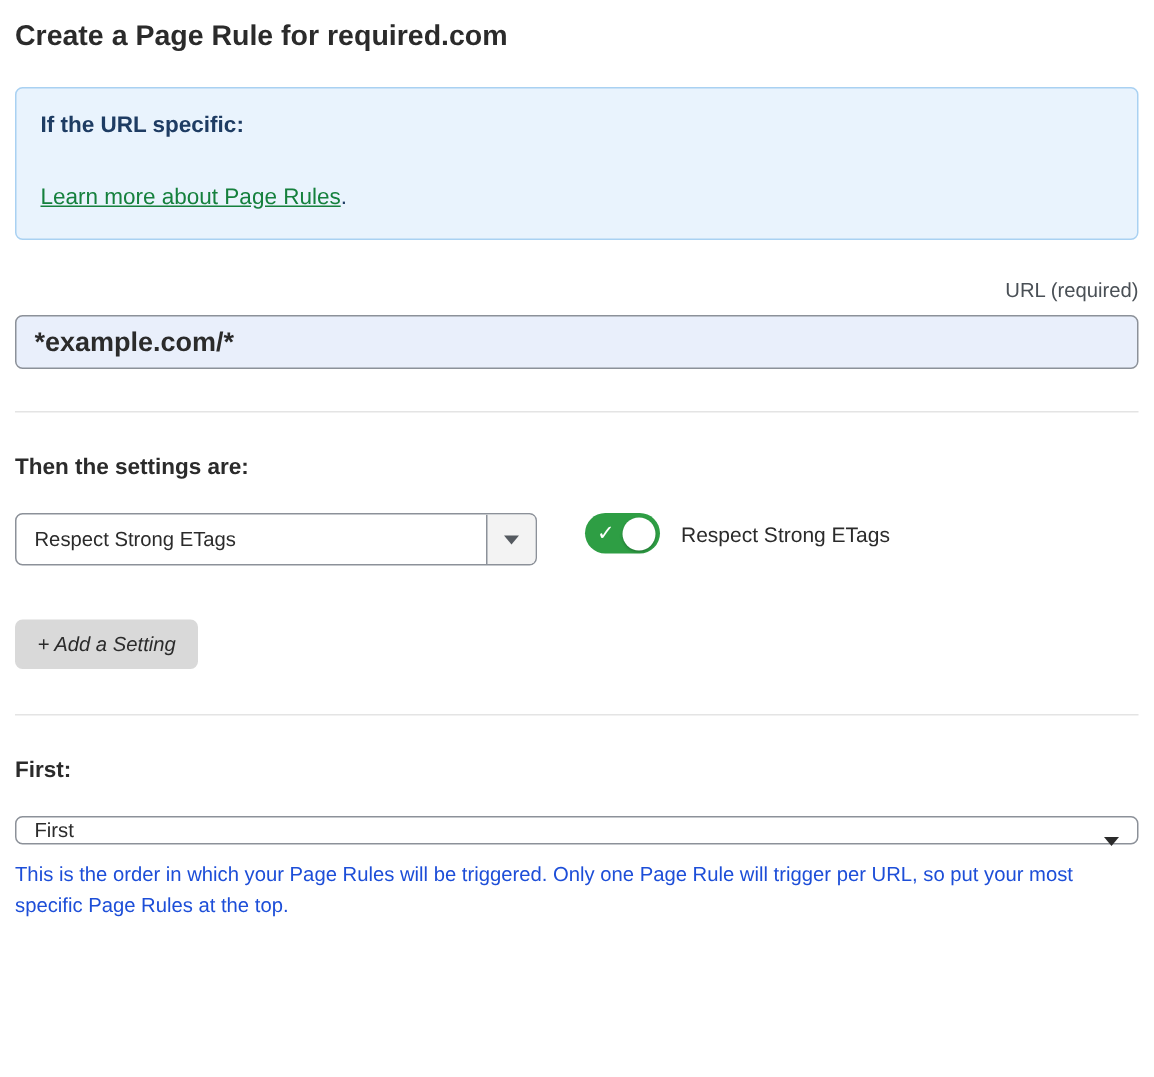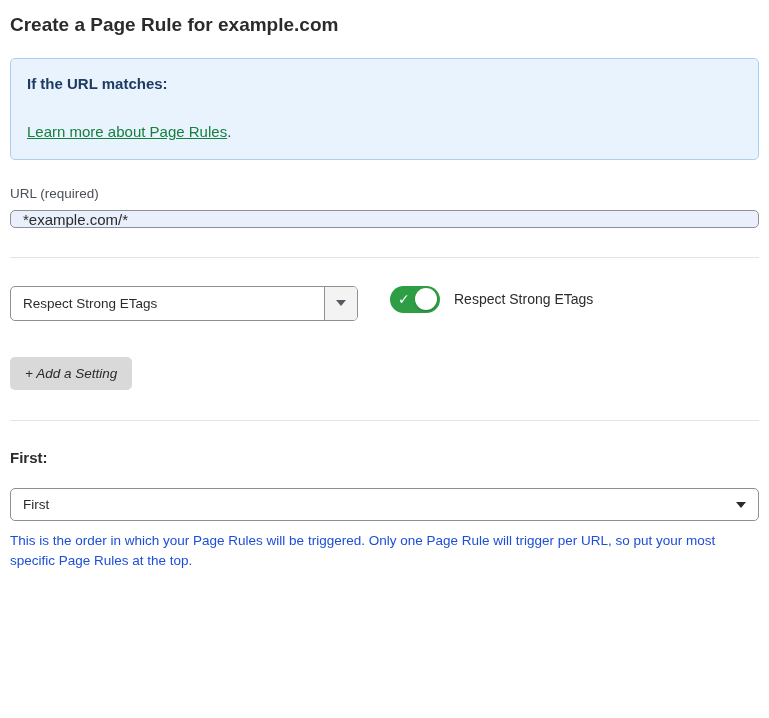--- a/index.html
+++ b/index.html
@@ -37,33 +37,35 @@
     color: #15803d;
     text-decoration: underline;
     cursor: pointer;
   }
 
   .field-label {
     font-size: 13.5px;
     color: #4a5056;
     margin-bottom: 9px;
     display: block;
+    text-align: right;
   }
 
   .url-input {
     width: 100%;
-    height: 18px;
+    height: 36px;
     background: #e9effb;
     border: 1px solid #8c9199;
     border-radius: 5px;
     padding: 0 12px;
-    font-size: 15px;
+    font-size: 18px;
     color: #2b2b2b;
     font-family: "Liberation Sans", "DejaVu Sans", sans-serif;
     outline: none;
+    font-weight: bold;
   }
 
   .divider {
     border: none;
     border-top: 1px solid #e4e4e4;
     margin: 28px 0;
   }
 
   .section-heading {
     font-size: 15px;
@@ -166,21 +168,21 @@
     background: #d9d9d9;
     color: #2b2b2b;
   }
 
   .add-setting-wrap { margin-bottom: 30px; }
 
   
   .order-select {
     position: relative;
     width: 100%;
-    height: 33px;
+    height: 19px;
     border: 1px solid #8c9199;
     border-radius: 5px;
     background: #ffffff;
     display: flex;
     align-items: center;
     padding: 0 12px;
     font-size: 13.5px;
     color: #2b2b2b;
     cursor: pointer;
     margin-bottom: 10px;
@@ -197,33 +199,34 @@
     color: #1d4ed8;
     line-height: 1.55;
     max-width: 740px;
   }
 </style>
 </head>
 <body>
 
 <div class="page">
 
-  <h1 class="page-title">Create a Page Rule for example.com</h1>
+  <h1 class="page-title">Create a Page Rule for required.com</h1>
 
   <div class="info-box">
-    <span class="info-heading">If the URL matches:</span>
+    <span class="info-heading">If the URL specific:</span>
     <br>
     <a>Learn more about Page Rules</a><span>.</span>
   </div>
 
   <label class="field-label">URL (required)</label>
   <input class="url-input" type="text" value="*example.com/*" style="">
 
   <hr class="divider">
 
+  <div class="section-heading">Then the settings are:</div>
 
 
   <div class="setting-row">
     <div class="setting-dropdown">
       <div class="dd-value">Respect Strong ETags</div>
       <div class="dd-arrow">
         <span class="tri-down"></span>
       </div>
     </div>
     <div class="toggle-group">

